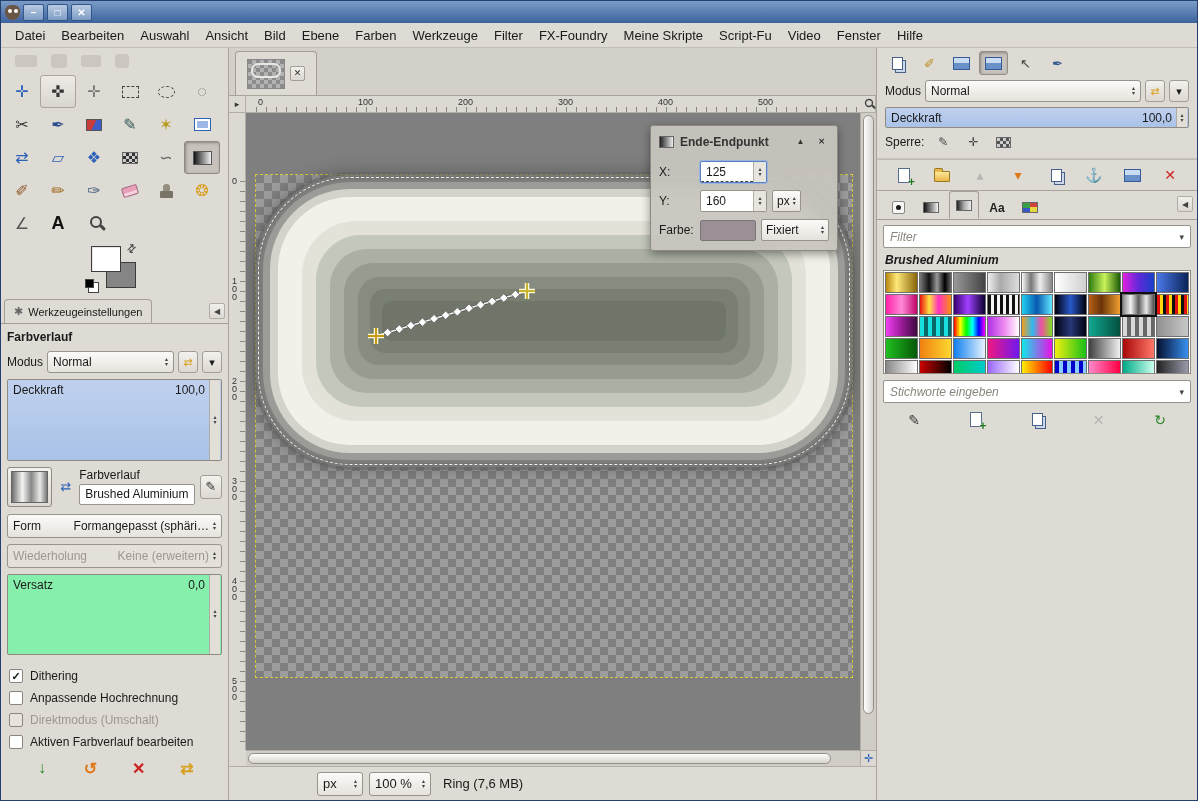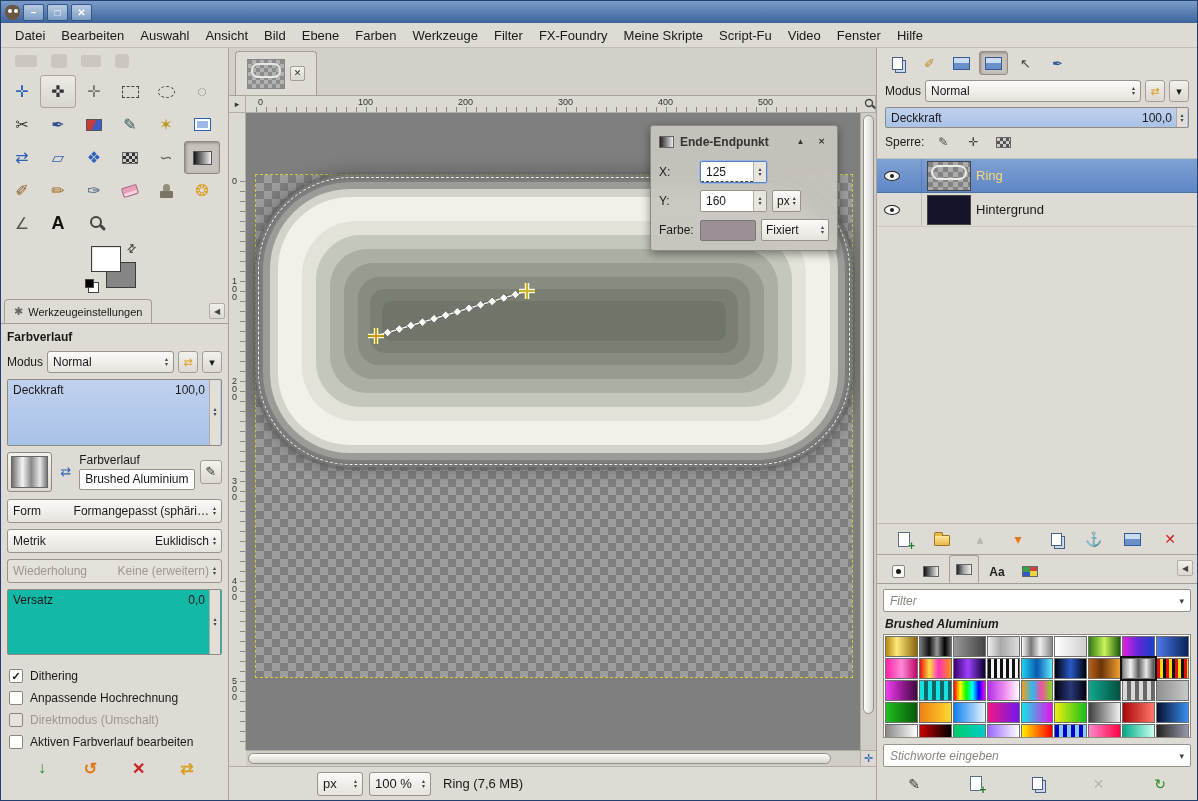--- a/index.html
+++ b/index.html
@@ -67,21 +67,21 @@
   .opt-title{font-weight:bold;margin:1px 0 7px}
   .row{display:flex;align-items:center;gap:4px;margin-bottom:6px}
   .row>.rlabel{white-space:nowrap}
   .combo{flex:1;height:22px;display:flex;align-items:center;gap:4px;padding:0 5px;
     background:linear-gradient(#fbfaf8,#e6e3dd);border:1px solid #98938b;border-radius:3px}
   .combo .cvalue{flex:1;text-align:left;white-space:nowrap;overflow:hidden}
   .arr2{display:inline-flex;flex-direction:column;font-size:6px;line-height:5px;color:#444}
   .mini-btn{width:20px;height:22px;display:flex;align-items:center;justify-content:center;font-size:11px;
     background:linear-gradient(#f4f2ee,#dcd8d2);border:1px solid #a39f97;border-radius:3px}
 
-  .slider{position:relative;height:21px;flex:1;border:1px solid #8f8a82;border-radius:2px;background:#14b8a6;overflow:hidden;margin-bottom:6px}
+  .slider{position:relative;height:21px;flex:1;border:1px solid #8f8a82;border-radius:2px;background:#86efac;overflow:hidden;margin-bottom:6px}
   .slider .fill{position:absolute;top:0;bottom:0;left:0;background:linear-gradient(#c0d1ee,var(--slider-fill,#a9c2e8))}
   .slider .lab{position:absolute;left:5px;top:3px}
   .slider .val{position:absolute;right:16px;top:3px}
   .slider .sspin{position:absolute;right:1px;top:0;bottom:0;width:11px;display:flex;flex-direction:column;align-items:center;justify-content:center;
     font-size:6px;line-height:5px;color:#444;border-left:1px solid #b0aca4;background:#e2dfd9}
 
   .grad-row{display:flex;align-items:center;gap:5px;margin-bottom:7px}
   .grad-preview{width:48px;height:40px;border:1px solid #8f8a82;border-radius:3px;padding:3px;background:linear-gradient(#f4f2ee,#dcd8d2)}
   .grad-preview>div{width:100%;height:100%;border:1px solid #666;
     background:linear-gradient(90deg,#6e6e6e,#f4f4f2 30%,#888 55%,#e8e8e6 80%,#777)}
@@ -412,28 +412,20 @@
 
         <div class="opt-combo">
           <span class="oc-label">Form</span>
           <span class="oc-value">Formangepasst (sphäri…</span>
           <span class="arr2">
               <span>▴</span>
               <span>▾</span>
             </span>
         </div>
 
-        <div class="opt-combo">
-          <span class="oc-label">Metrik</span>
-          <span class="oc-value">Euklidisch</span>
-          <span class="arr2">
-              <span>▴</span>
-              <span>▾</span>
-            </span>
-        </div>
 
         <div class="opt-combo disabled">
           <span class="oc-label">Wiederholung</span>
           <span class="oc-value">Keine (erweitern)</span>
           <span class="arr2">
               <span>▴</span>
               <span>▾</span>
             </span>
         </div>
 
@@ -684,38 +676,20 @@
         <div class="sperre-row">
           <span>Sperre:</span>
           <span class="lock-btn">✎</span>
           <span class="lock-btn">✛</span>
           <span class="lock-btn">
               <span class="ic-checker"></span>
             </span>
         </div>
       </div>
 
-      <div class="layer-list">
-          <div class="layer-row selected">
-            <span class="eye-cell">
-              <span class="icon-eye"></span>
-            </span>
-            <span class="link-cell"></span>
-            <span class="layer-thumb thumb-ring"></span>
-            <span class="layer-name">Ring</span>
-          </div>
-          <div class="layer-row">
-            <span class="eye-cell">
-              <span class="icon-eye"></span>
-            </span>
-            <span class="link-cell"></span>
-            <span class="layer-thumb thumb-bg"></span>
-            <span class="layer-name">Hintergrund</span>
-          </div>
-        </div>
 
       <div class="layer-btns">
           <span class="lb">
             <span class="ic-paper-plus"></span>
           </span>
           <span class="lb">
             <span class="ic-folder"></span>
           </span>
           <span class="lb" style="opacity: 0.55;">
             <span class="glyph" style="color: rgb(154, 154, 154);">▴</span>

